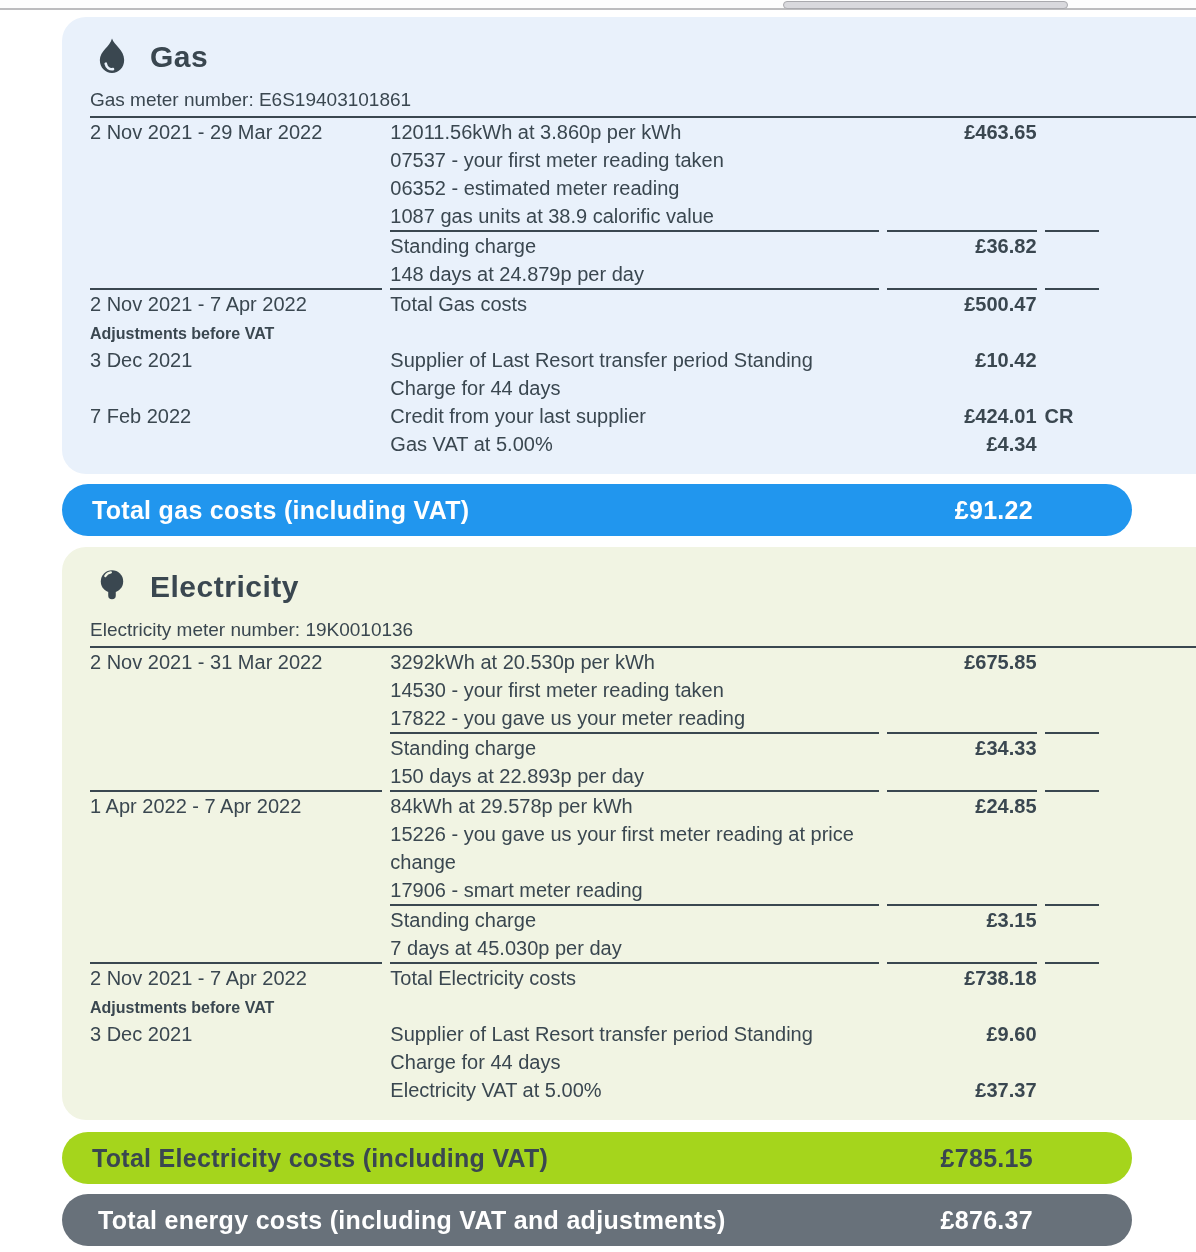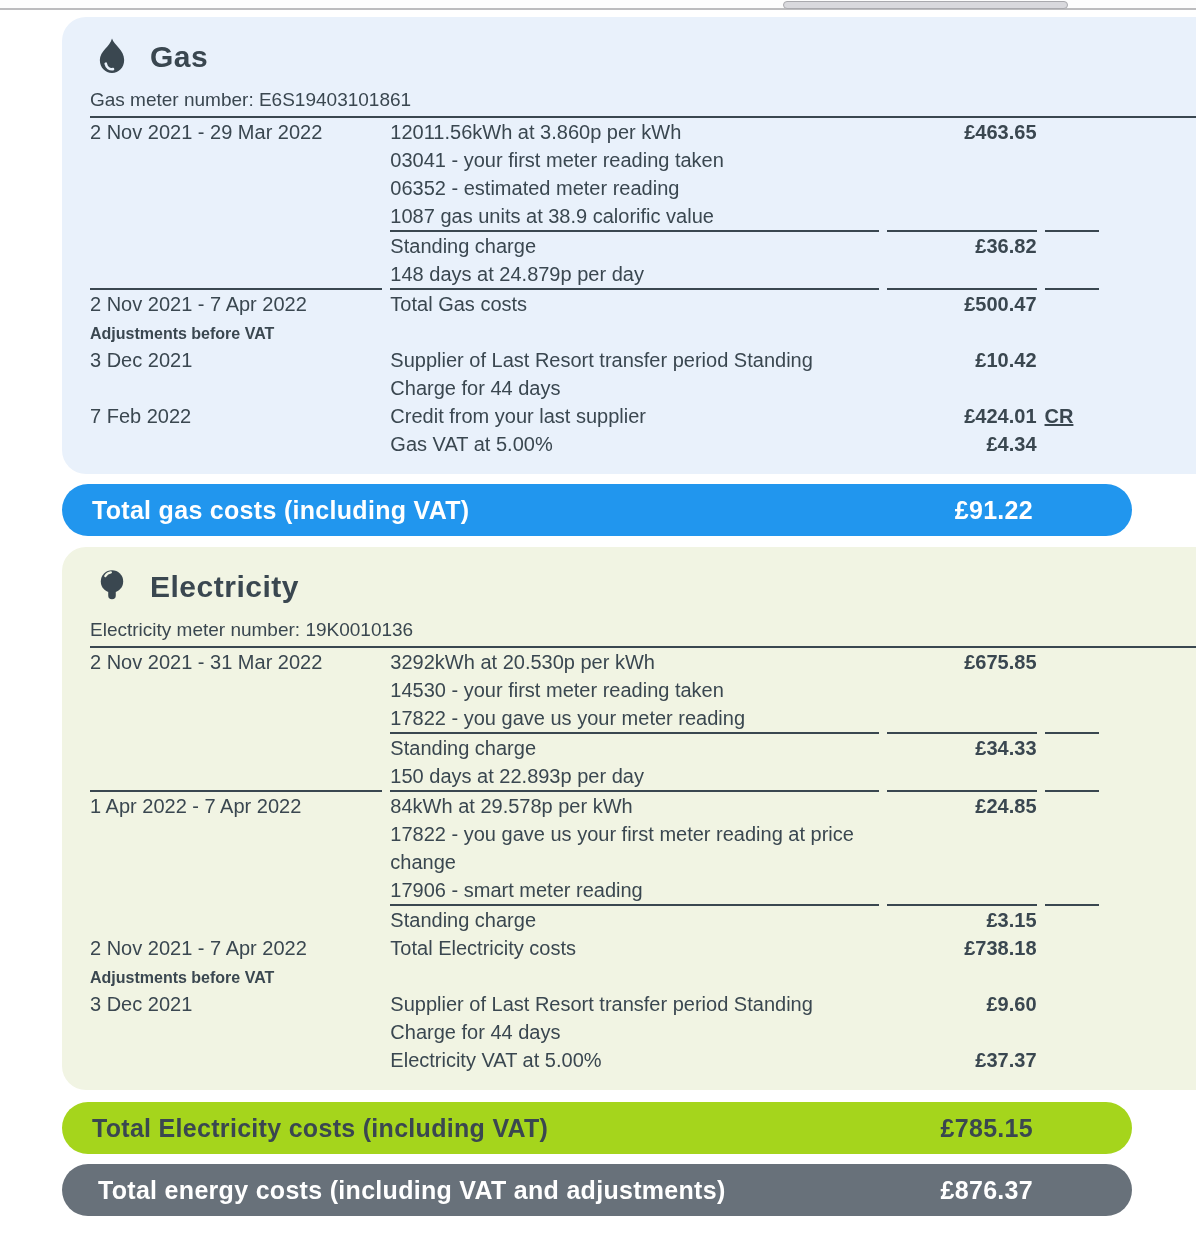--- a/index.html
+++ b/index.html
@@ -45,21 +45,21 @@
   table.bill{
     border-collapse:separate;border-spacing:8px 0;table-layout:fixed;
     margin-left:-8px;width:1025px;
   }
   table.bill td{
     padding:0;vertical-align:top;font-size:20px;line-height:28px;
   }
   td.date{width:290px;}
   td.desc{width:485px;}
   td.amount{width:148px;text-align:right;font-weight:bold;}
-  td.cr{width:54px;padding-left:8px;font-weight:bold;box-sizing:border-box;text-decoration:underline;}
+  td.cr{width:54px;padding-left:8px;font-weight:bold;box-sizing:border-box;}
   tr.bold td.date, tr.bold td.desc{font-weight:normal;}
   tr.rule-full td{border-bottom:2px solid var(--rule);}
   tr.rule-desc td:nth-child(n+2){border-bottom:2px solid var(--rule);}
 
   .adjust-heading{font-size:16px;font-weight:bold;margin:7px 0 3px 0;}
 
   .total-bar{
     width:1070px;height:52px;margin:10px 0 0 62px;border-radius:26px;
     display:flex;align-items:center;justify-content:space-between;
     box-sizing:border-box;padding:0 99px 0 30px;
@@ -90,21 +90,21 @@
   <table class="bill">
     <tbody>
         <tr class="bold">
           <td class="date">2 Nov 2021 - 29 Mar 2022</td>
           <td class="desc">12011.56kWh at 3.860p per kWh</td>
           <td class="amount">£463.65</td>
           <td class="cr"></td>
         </tr>
         <tr>
           <td class="date"></td>
-          <td class="desc">03041 - your first meter reading taken</td>
+          <td class="desc">07537 - your first meter reading taken</td>
           <td class="amount"></td>
           <td class="cr"></td>
         </tr>
         <tr>
           <td class="date"></td>
           <td class="desc">06352 - estimated meter reading</td>
           <td class="amount"></td>
           <td class="cr"></td>
         </tr>
         <tr class="rule-desc">
@@ -208,34 +208,40 @@
           <td class="cr"></td>
         </tr>
         <tr class="bold">
           <td class="date">1 Apr 2022 - 7 Apr 2022</td>
           <td class="desc">84kWh at 29.578p per kWh</td>
           <td class="amount">£24.85</td>
           <td class="cr"></td>
         </tr>
         <tr>
           <td class="date"></td>
-          <td class="desc">17822 - you gave us your first meter reading at price change</td>
+          <td class="desc">15226 - you gave us your first meter reading at price change</td>
           <td class="amount"></td>
           <td class="cr"></td>
         </tr>
         <tr class="rule-desc">
           <td class="date"></td>
           <td class="desc">17906 - smart meter reading</td>
           <td class="amount"></td>
           <td class="cr"></td>
         </tr>
         <tr class="bold">
           <td class="date"></td>
           <td class="desc">Standing charge</td>
           <td class="amount">£3.15</td>
+          <td class="cr"></td>
+        </tr>
+        <tr class="rule-full">
+          <td class="date"></td>
+          <td class="desc">7 days at 45.030p per day</td>
+          <td class="amount"></td>
           <td class="cr"></td>
         </tr>
         <tr class="bold">
           <td class="date">2 Nov 2021 - 7 Apr 2022</td>
           <td class="desc">Total Electricity costs</td>
           <td class="amount">£738.18</td>
           <td class="cr"></td>
         </tr>
       </tbody>
   </table>

